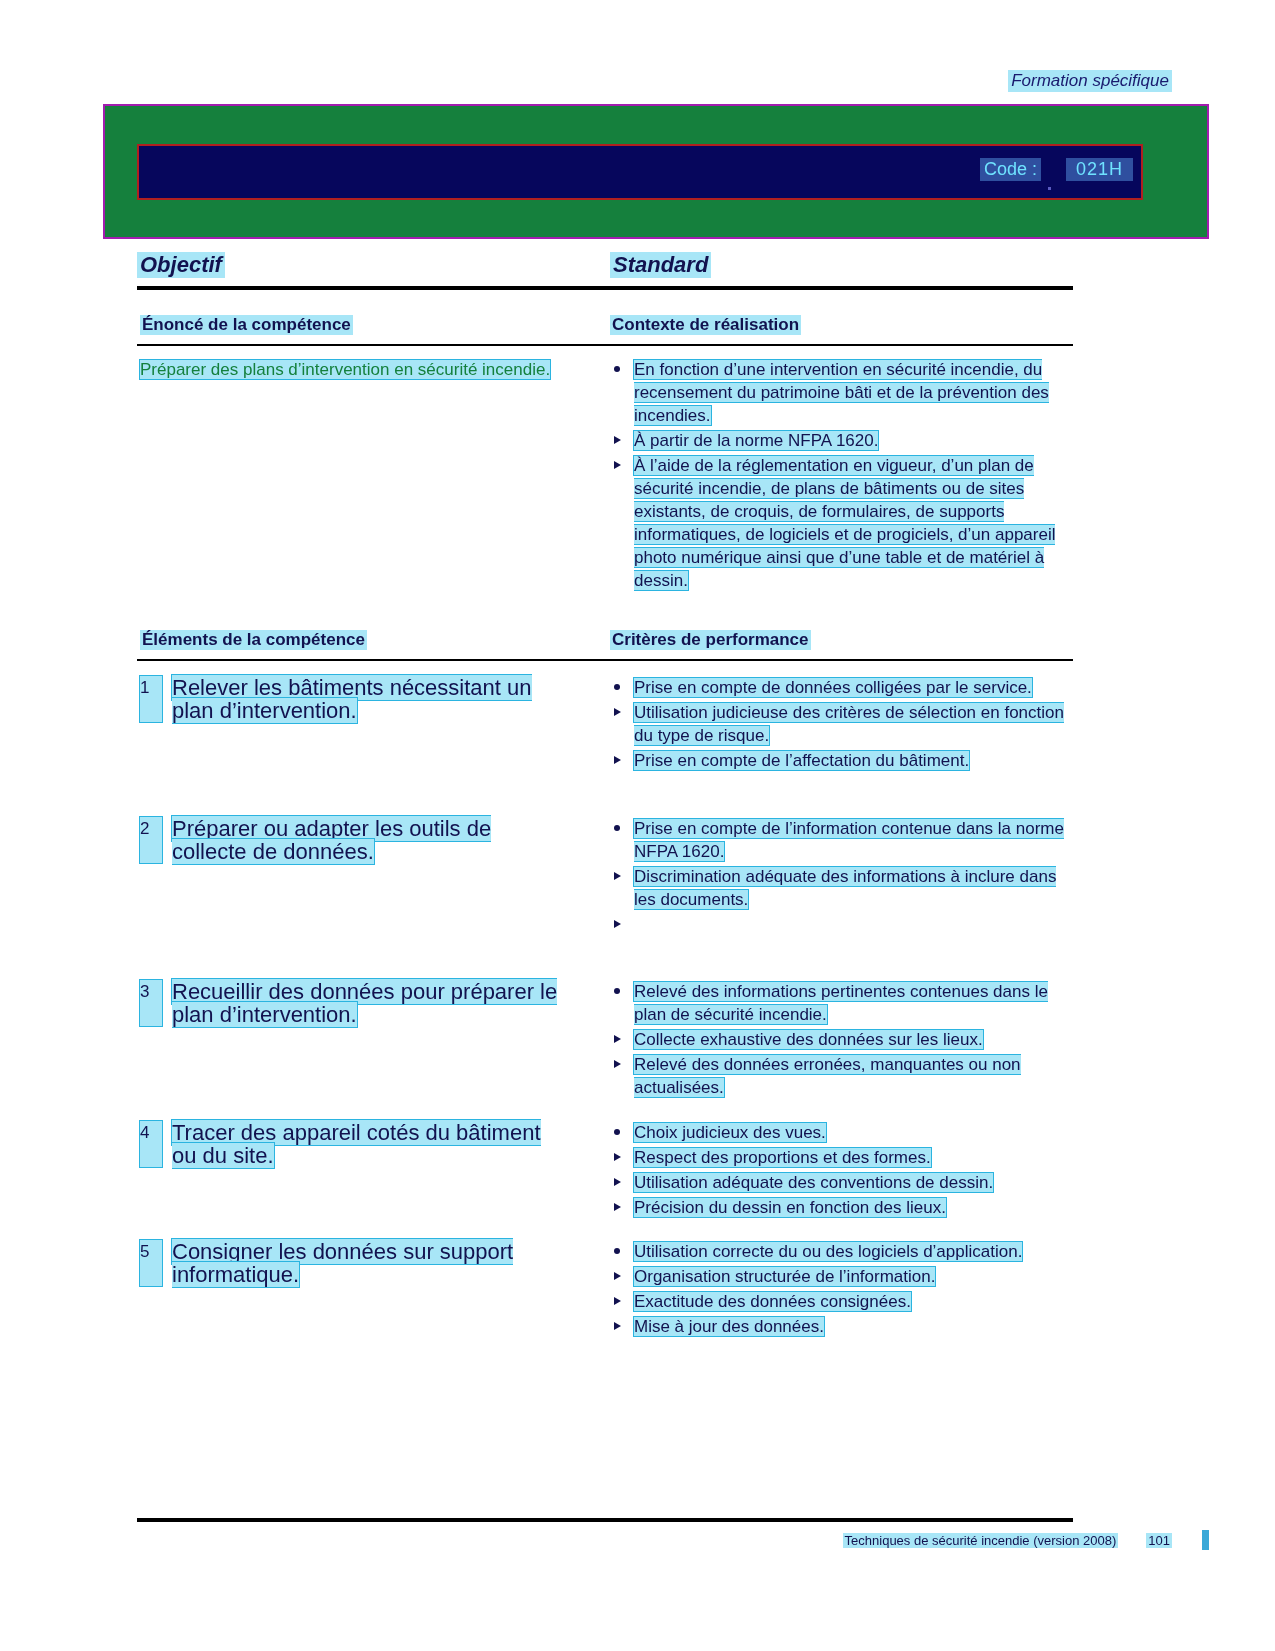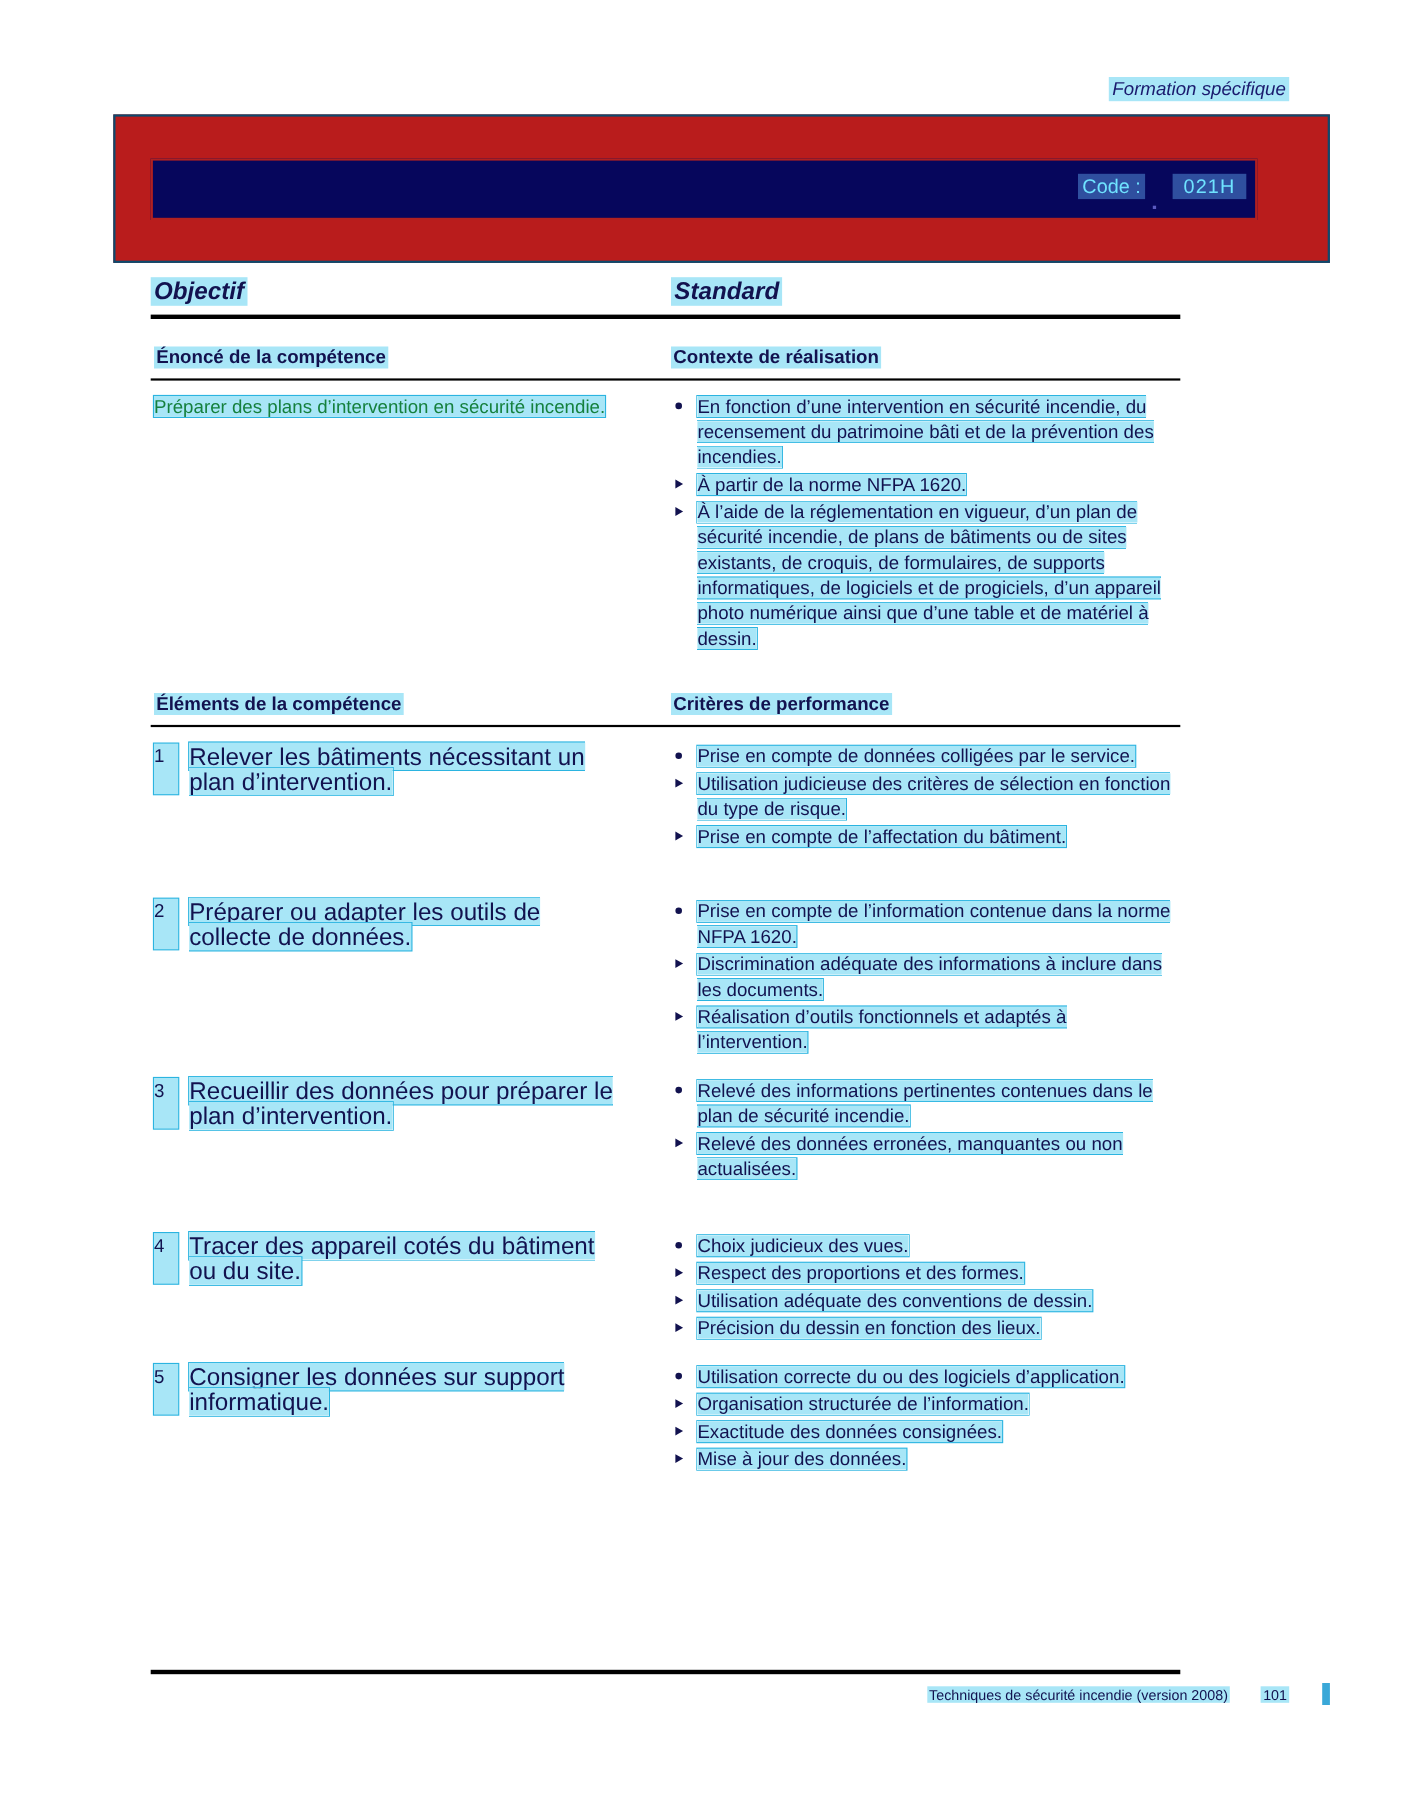--- a/index.html
+++ b/index.html
@@ -37,22 +37,22 @@
   }
 
   
   .code-outer {
     position: absolute;
     left: 103px;
     top: 104px;
     width: 1106px;
     height: 135px;
     box-sizing: border-box;
-    background: #b91c1c;
-    border: 2px solid #0c4a6e;
+    background: #15803d;
+    border: 2px solid #a21caf;
   }
   .code-inner {
     position: absolute;
     left: 32px;
     top: 38px;
     width: 1006px;
     height: 56px;
     box-sizing: border-box;
     background: #06065c;
     border: 2px solid #b02020;
@@ -305,33 +305,34 @@
   <div class="col-left" style="top:817px;">
     <div class="elem-row">
       <span class="elem-num hl">2</span>
       <span class="elem-txt"><span class="hl">Préparer ou adapter les outils de collecte de données.</span></span>
     </div>
   </div>
   <div class="col-right" style="top:817px;">
     <ul class="bullets">
       <li><span class="bdot"></span><span class="btxt hl">Prise en compte de l’information contenue dans la norme NFPA 1620.</span></li>
       <li><span class="btri"></span><span class="btxt hl">Discrimination adéquate des informations à inclure dans les documents.</span></li>
-      <li><span class="btri"></span><span class="btxt hl">Réalisation d’outils fonctionnels et adaptés à l’intervention.</span></li>
+      <li><span class="btri"></span></li>
     </ul>
   </div>
 
   <div class="col-left" style="top:980px;">
     <div class="elem-row">
       <span class="elem-num hl">3</span>
       <span class="elem-txt"><span class="hl">Recueillir des données pour préparer le plan d’intervention.</span></span>
     </div>
   </div>
   <div class="col-right" style="top:980px;">
     <ul class="bullets">
       <li><span class="bdot"></span><span class="btxt hl">Relevé des informations pertinentes contenues dans le plan de sécurité incendie.</span></li>
+      <li><span class="btri"></span><span class="btxt hl">Collecte exhaustive des données sur les lieux.</span></li>
       <li><span class="btri"></span><span class="btxt hl">Relevé des données erronées, manquantes ou non actualisées.</span></li>
     </ul>
   </div>
 
   <div class="col-left" style="top:1121px;">
     <div class="elem-row">
       <span class="elem-num hl">4</span>
       <span class="elem-txt"><span class="hl">Tracer des appareil cotés du bâtiment ou du site.</span></span>
     </div>
   </div>

